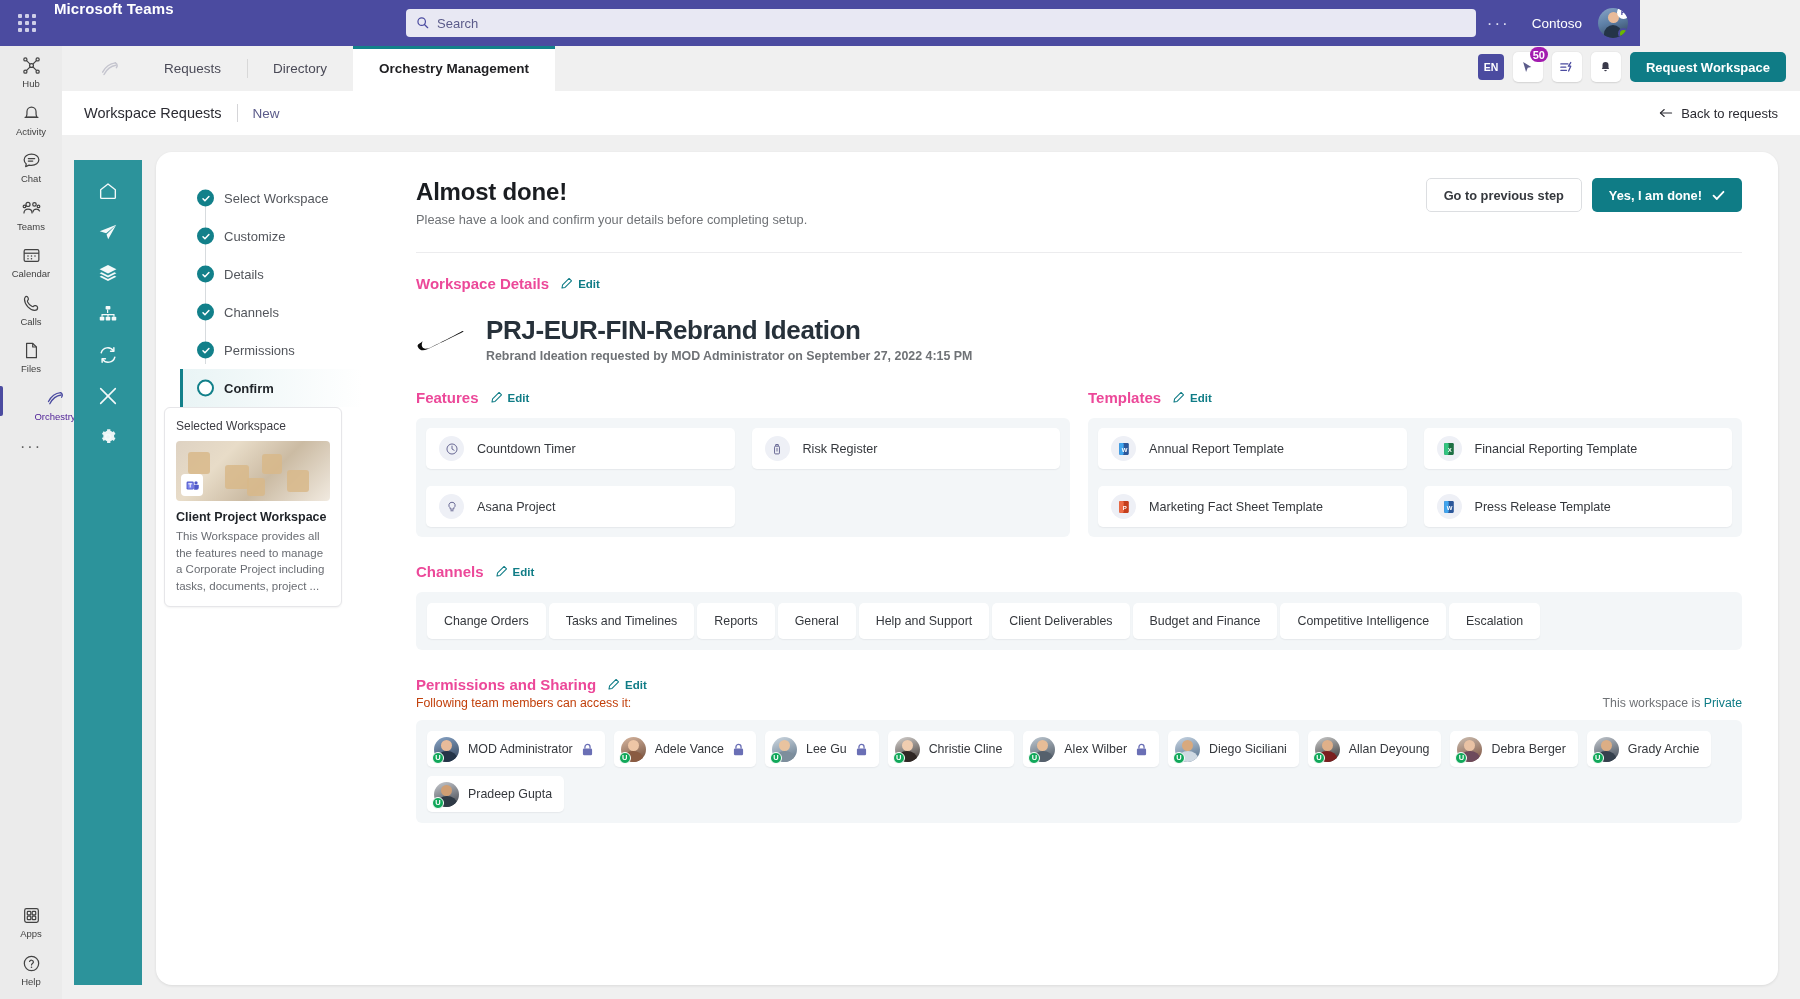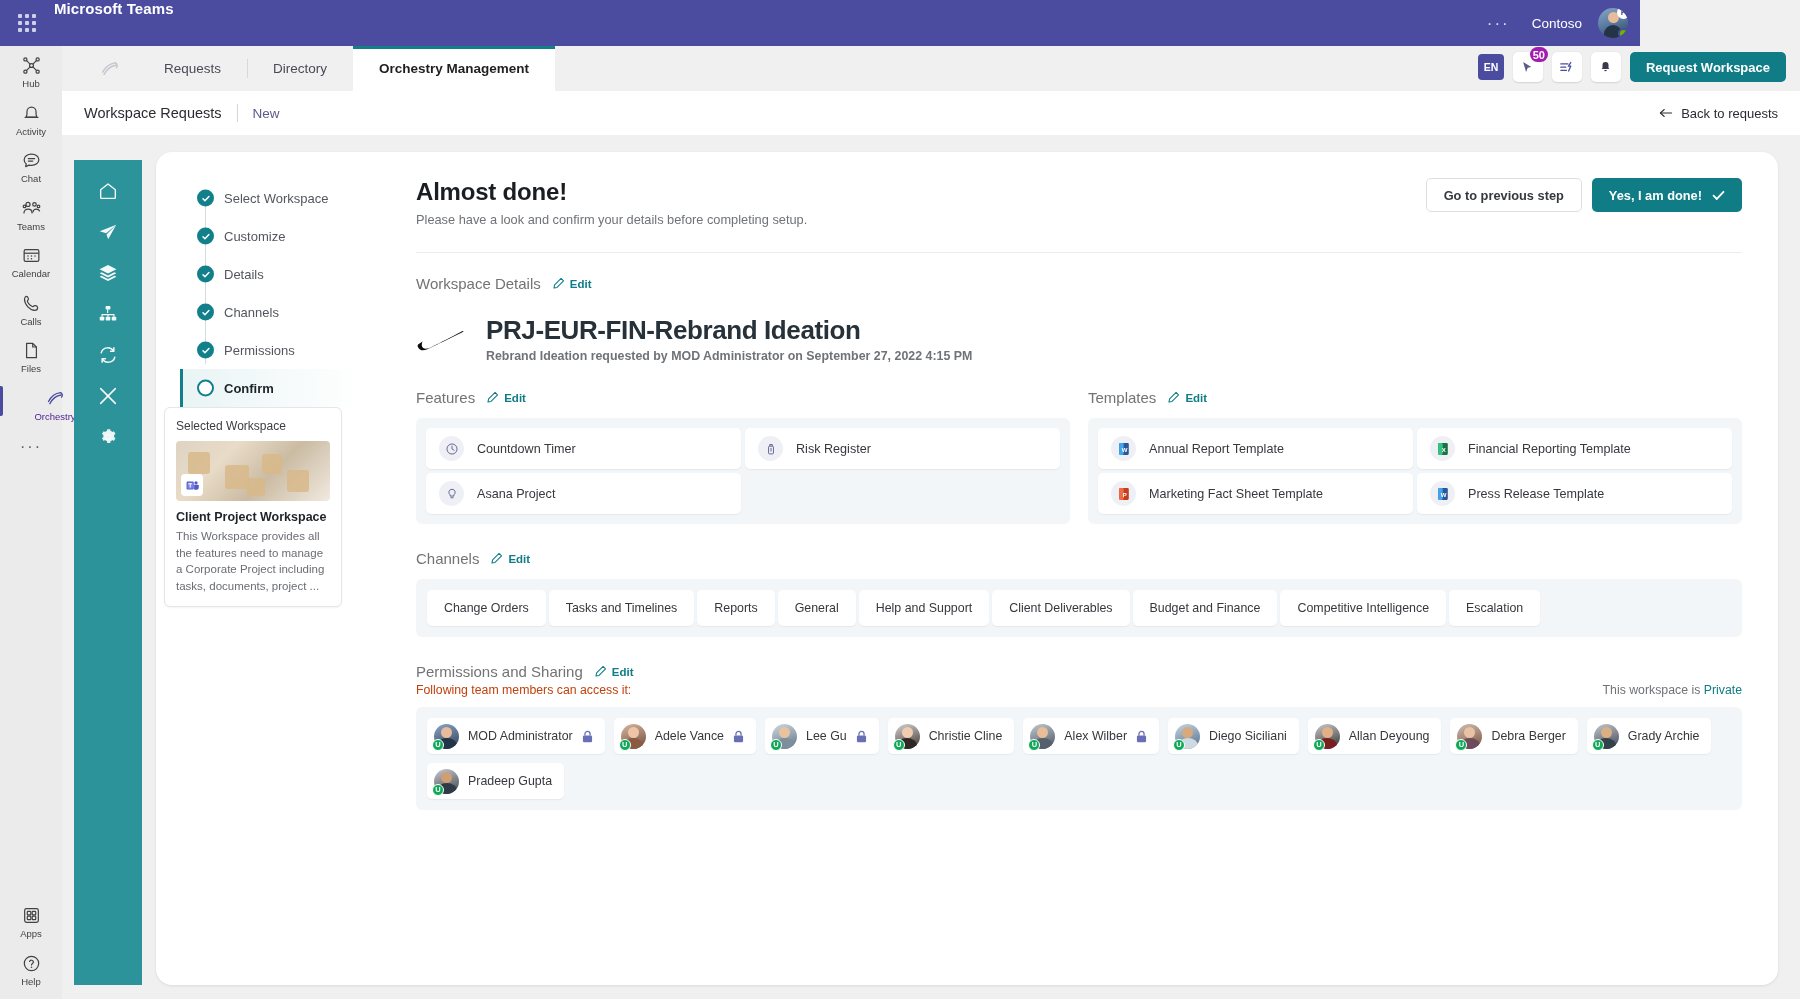--- a/index.html
+++ b/index.html
@@ -126,33 +126,33 @@
   .panel-head { display:flex; align-items:flex-start; }
   .h1 { font-size:24px; font-weight:700; color:#1a1d21; letter-spacing:-.2px; }
   .sub { font-size:12.8px; color:#6f7276; margin-top:6px; }
   .head-actions { margin-left:auto; display:flex; gap:10px; }
   .btn-ghost { height:34px; padding:0 17px; background:#fff; border:1px solid #dcdee1; border-radius:5px;
     font-size:12.8px; color:#35383d; font-weight:600; display:flex; align-items:center; cursor:pointer; }
   .btn-primary { height:34px; padding:0 17px; background:#0f7c86; border:none; border-radius:5px;
     font-size:12.8px; color:#fff; font-weight:600; display:flex; align-items:center; gap:10px; cursor:pointer; }
   .divider { height:1px; background:#ececee; margin:25px 0 0; }
 
-  .sec-title { font-size:15px; font-weight:400; color:#737373; }
+  .sec-title { font-size:15px; font-weight:700; color:#ec4899; }
   .sec-head { display:flex; align-items:center; gap:11px; }
   .edit-link { display:flex; align-items:center; gap:5px; font-size:11.5px; font-weight:700; color:#0f7c86; cursor:pointer; }
 
   .ws-name-row { display:flex; align-items:center; gap:22px; margin-top:23px; }
   .swoosh { width:48px; height:26px; flex:0 0 auto; }
   .ws-name { font-size:26px; font-weight:700; color:#27313a; letter-spacing:-.4px; }
   .ws-meta { font-size:12.4px; font-weight:700; color:#6f7276; margin-top:3px; }
 
   .cols { display:flex; gap:18px; margin-top:26px; }
   .col { flex:1; min-width:0; }
   .tile-wrap { background:#f3f6f8; border-radius:6px; padding:10px; margin-top:12px;
-    display:grid; grid-template-columns:1fr 1fr; gap:4px; }
+    display:grid; grid-template-columns:1fr 1fr; gap:17px; }
   .tile { background:#fff; border-radius:5px; height:41px; display:flex; align-items:center;
     gap:13px; padding:0 13px; box-shadow:0 1px 1.5px rgba(16,24,40,.06); font-size:12.6px; color:#35383d; }
   .tile-ico { width:25px; height:25px; border-radius:50%; background:#eef0f6; display:flex;
     align-items:center; justify-content:center; flex:0 0 auto; }
 
   .chan-wrap { background:#f3f6f8; border-radius:6px; padding:11px; margin-top:12px;
     display:flex; flex-wrap:wrap; gap:3px; }
   .chip { background:#fff; border-radius:5px; height:36px; padding:0 17px; display:flex;
     align-items:center; font-size:12.4px; color:#35383d; box-shadow:0 1px 1.5px rgba(16,24,40,.06); }
 
@@ -186,20 +186,31 @@
         <i></i>
         <i></i>
         <i></i>
         <i></i>
         <i></i>
         <i></i>
     </div>
   </div>
   <div class="teams-title">Microsoft Teams</div>
 
+  <div class="search-wrap">
+    <div class="search-box">
+      <span class="sicon">
+        <svg width="13" height="13" viewBox="0 0 16 16" fill="none" stroke="#4b4ba0" stroke-width="1.5">
+          <circle cx="7" cy="7" r="4.6"></circle>
+            <line x1="10.4" y1="10.4" x2="14.4" y2="14.4" stroke-linecap="round"></line>
+        </svg>
+      </span>
+      <span class="splaceholder">Search</span>
+    </div>
+  </div>
 
   <div class="topbar-right">
     <span class="ellipsis-btn">···</span>
     <span class="tenant-name">Contoso</span>
     <div class="avatar-top">
       <span class="p-badge">P</span>
       <span class="presence"></span>
     </div>
   </div>
 </div>

